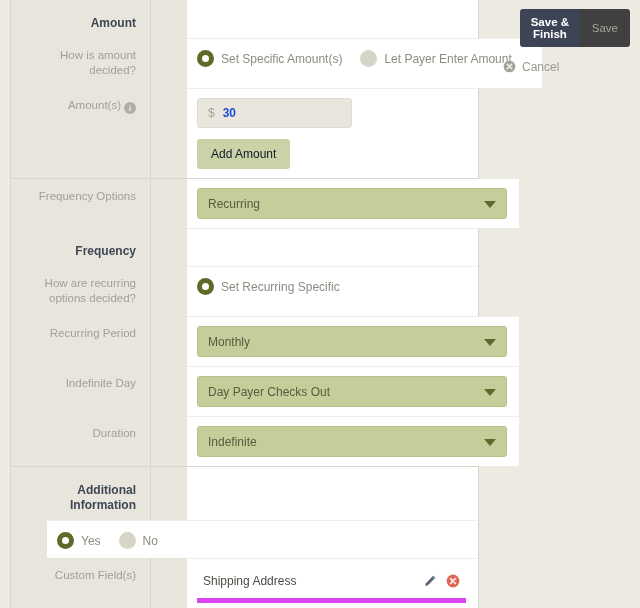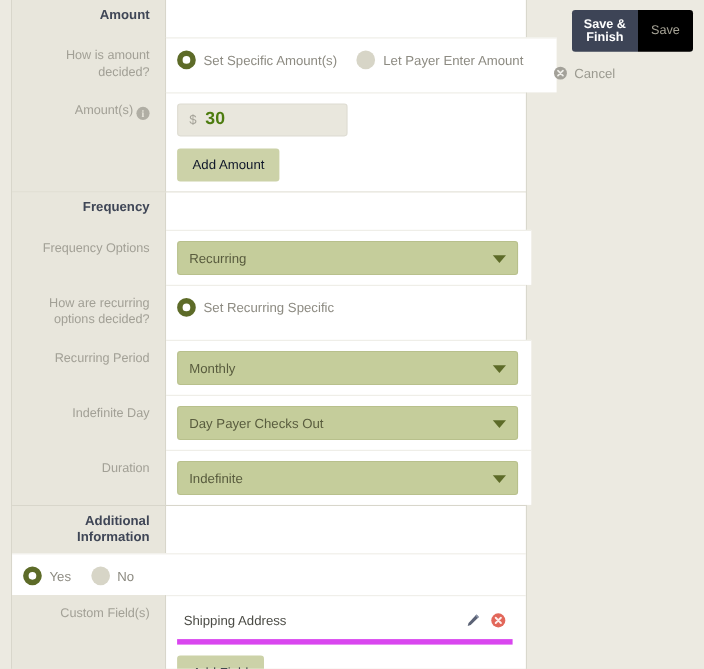--- a/index.html
+++ b/index.html
@@ -54,28 +54,29 @@
     color: #a2a096;
     font-size: 11.5px;
     line-height: 15px;
   }
   .cell-right {
     flex: 1;
     box-sizing: border-box;
     background: #ffffff;
     padding: 9px 12px 9px 10px;
     position: relative;
+    margin-left: 36px;
   }
 
   
   .section-title .cell-left {
     color: #3f4656;
     font-weight: bold;
     font-size: 12px;
-    padding-top: 6px;
+    padding-top: 16px;
     padding-bottom: 7px;
   }
   .section-title .cell-right {
     padding: 0;
     min-height: 22px;
   }
 
   
   .radio-group {
     display: flex;
@@ -112,21 +113,21 @@
     height: 30px;
     box-sizing: border-box;
     background: #e9e7dd;
     border: 1px solid #dedcd2;
     border-radius: 3px;
     display: flex;
     align-items: center;
     padding: 0 10px;
   }
   .cur-symbol { color: #a5a399; margin-right: 8px; font-size: 12px; }
-  .amount-val { color: #4d7c0f; font-size: 16px; font-weight: bold; }
+  .amount-val { color: #1d4ed8; font-size: 12px; font-weight: bold; }
 
   
   .btn-olive {
     display: inline-block;
     background: #ccd2a8;
     color: #0f172a;
     border: none;
     border-radius: 3px;
     padding: 8px 14px;
     font-size: 12px;
@@ -210,21 +211,21 @@
     color: #ffffff;
     font-weight: bold;
     font-size: 11.5px;
     border: none;
     padding: 7px 10px;
     border-radius: 3px 0 0 3px;
     font-family: "Liberation Sans", sans-serif;
     cursor: pointer;
   }
   .btn-save {
-    background: #000000;
+    background: #404040;
     color: #a6a396;
     font-size: 11.5px;
     border: none;
     padding: 7px 12px;
     border-radius: 0 3px 3px 0;
     font-family: "Liberation Sans", sans-serif;
     cursor: pointer;
   }
   .cancel-link {
     display: flex;
@@ -266,32 +267,32 @@
         <div class="cell-right">
           <div class="amount-input">
             <span class="cur-symbol">$</span>
             <span class="amount-val">30</span>
           </div>
           <div style="margin-top: 11px;"><button class="btn-olive">Add Amount</button></div>
         </div>
       </div>
     </div>
     <div class="section">
+      <div class="row">
+        <div class="cell-left"><span>Frequency Options</span></div>
+        <div class="cell-right">
+          <div class="select-box">
+            <span>Recurring</span>
+            <span class="select-caret"></span>
+          </div>
+        </div>
+      </div>
       <div class="row section-title">
         <div class="cell-left">Frequency</div>
         <div class="cell-right"></div>
-      </div>
-      <div class="row">
-        <div class="cell-left"><span>Frequency Options</span></div>
-        <div class="cell-right">
-          <div class="select-box">
-            <span>Recurring</span>
-            <span class="select-caret"></span>
-          </div>
-        </div>
       </div>
       <div class="row">
         <div class="cell-left"><span>How are recurring options decided?</span></div>
         <div class="cell-right">
           <div class="radio-group">
             <label class="radio-item">
               <span class="radio-dot on"></span>
               <span class="radio-label">Set Recurring Specific</span>
             </label>
           </div>

